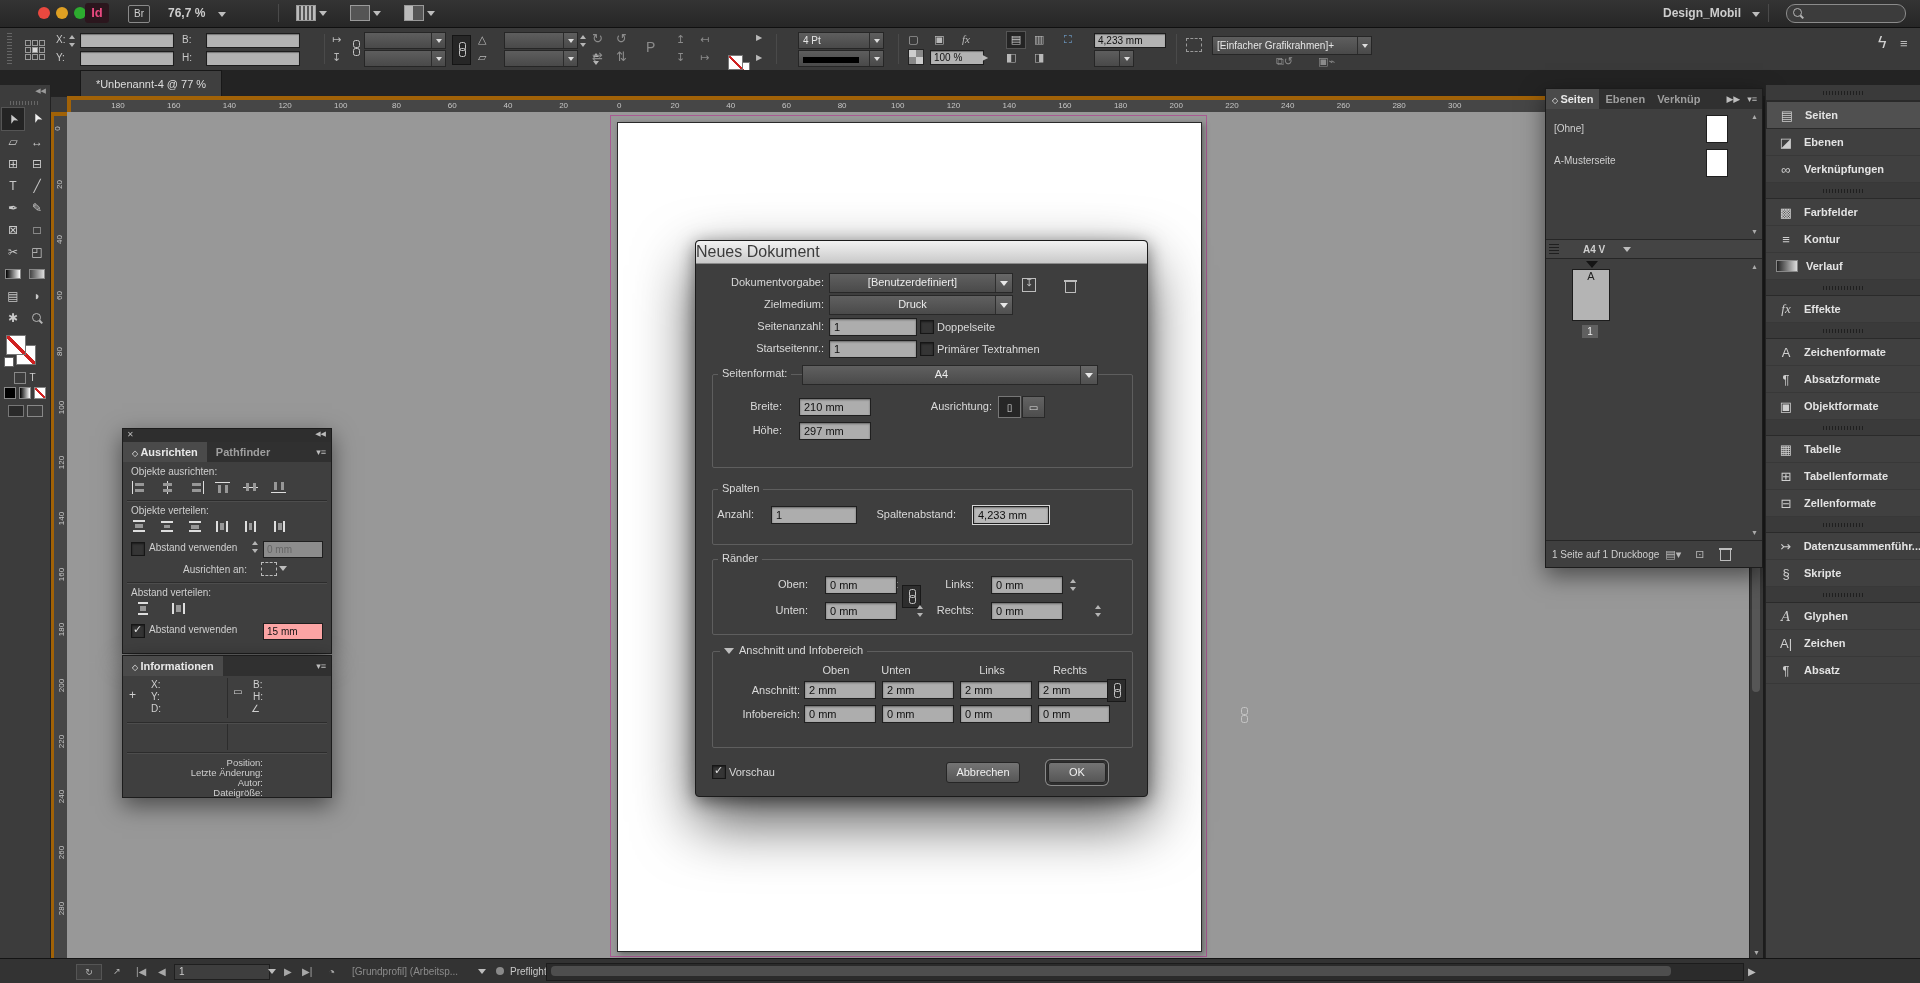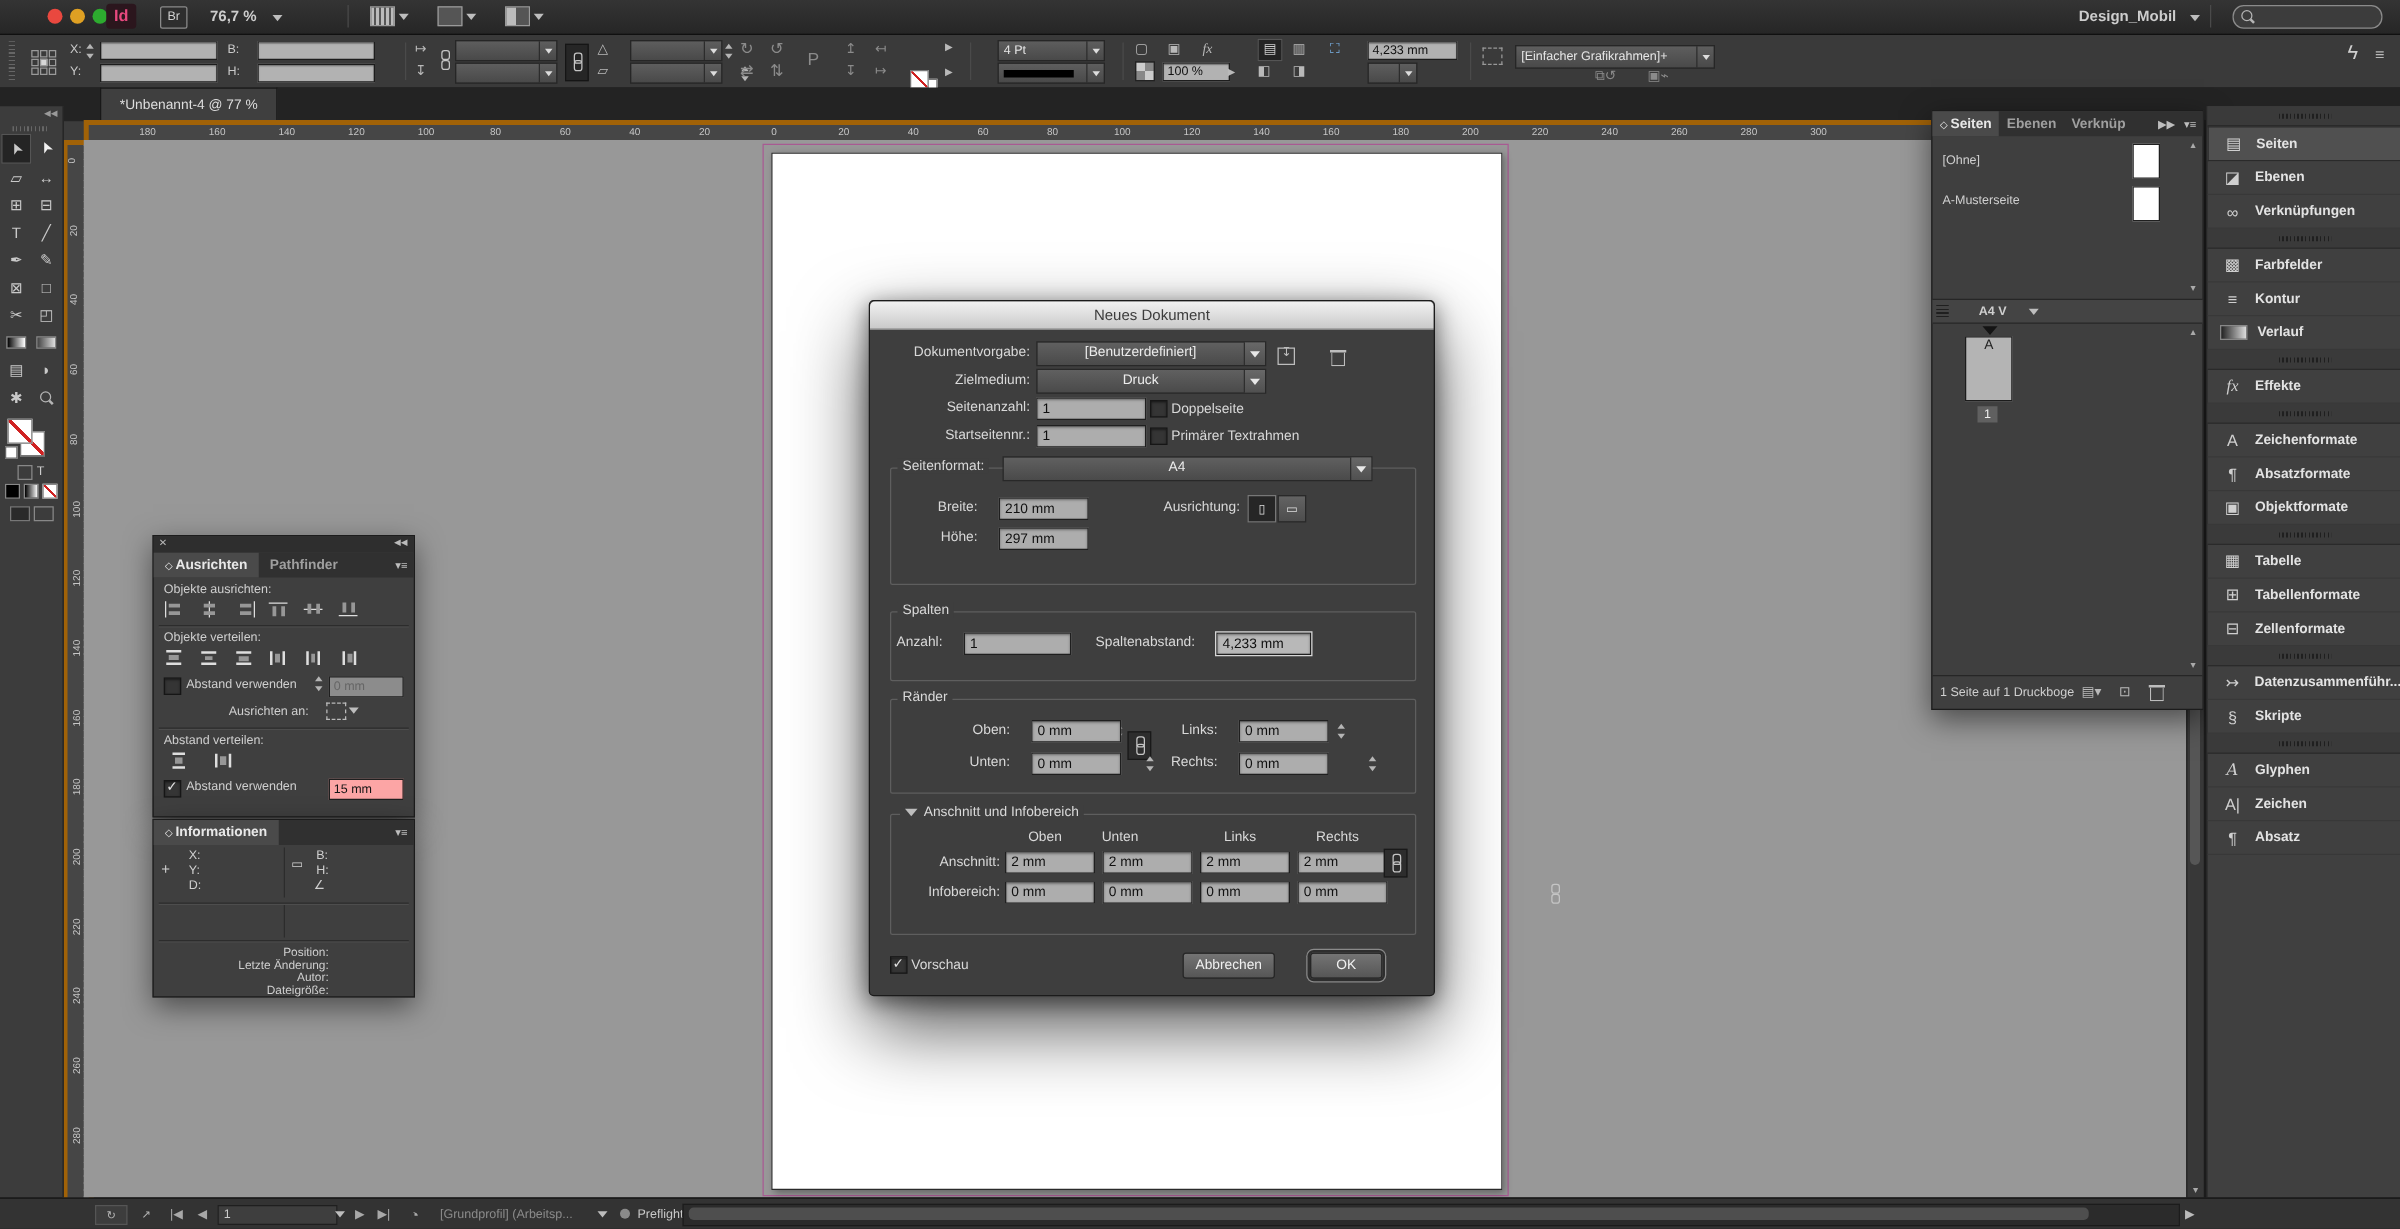--- a/index.html
+++ b/index.html
@@ -74,21 +74,21 @@
   .apply-row{display:flex;justify-content:center;gap:3px;margin-top:3px;}
   .apply-row .b{width:10px;height:10px;border:1px solid #888;}
   
   #canvas{left:67px;top:112px;width:1682px;height:846px;background:#989898;overflow:hidden;}
   #page{position:absolute;left:550px;top:10px;width:583px;height:828px;background:#ffffff;border:1px solid #2a2a2a;box-shadow:2px 2px 6px rgba(0,0,0,.35);}
   #bleed{position:absolute;left:543px;top:3px;width:595px;height:840px;border:1px solid #a85a92;}
   
   #dialog{left:695px;top:240px;width:451px;height:555px;background:#3e3e3e;border:1px solid #1b1b1b;border-radius:4px;
           box-shadow:0 25px 60px rgba(0,0,0,.65),0 4px 18px rgba(0,0,0,.5);}
   #dlg-title{position:absolute;left:0;top:0;right:0;height:22px;background:linear-gradient(#f2f2f2,#c9c9c9);border-radius:4px 4px 0 0;
-             color:#3c3c3c;font-size:12px;text-align:center;line-height:22px;border-bottom:1px solid #8a8a8a;}
+             color:#3c3c3c;font-size:16px;text-align:left;line-height:22px;border-bottom:1px solid #8a8a8a;}
   .dlabel{position:absolute;text-align:right;color:#d9d9d9;font-size:11px;line-height:18px;}
   .dd{position:absolute;height:18px;background:linear-gradient(#606060,#4a4a4a);border:1px solid #282828;display:flex;color:#ececec;}
   .dd .t{flex:1;padding:0 5px;line-height:17px;font-size:11px;white-space:nowrap;overflow:hidden;text-align:center;}
   .dd .a{width:16px;border-left:1px solid #2e2e2e;display:flex;align-items:center;justify-content:center;background:linear-gradient(#686868,#505050);}
   .dd .a::after{content:"";width:0;height:0;border-left:4px solid transparent;border-right:4px solid transparent;border-top:5px solid #e8e8e8;}
   .tin{position:absolute;height:16px;background:#adadad;border:1px solid #1f1f1f;box-shadow:inset 0 1px 2px rgba(0,0,0,.4);
        color:#101010;font-size:11px;padding:0 4px;font-family:"Liberation Sans",sans-serif;}
   .tin.focused{outline:1px solid #d6d6d6;background:#b8b8b8;}
   .tin:disabled{background:#8f8f8f;color:#5e5e5e;}
   .cb{position:absolute;width:12px;height:12px;background:#353535;border:1px solid #161616;box-shadow:inset 0 1px 2px rgba(0,0,0,.5);}

